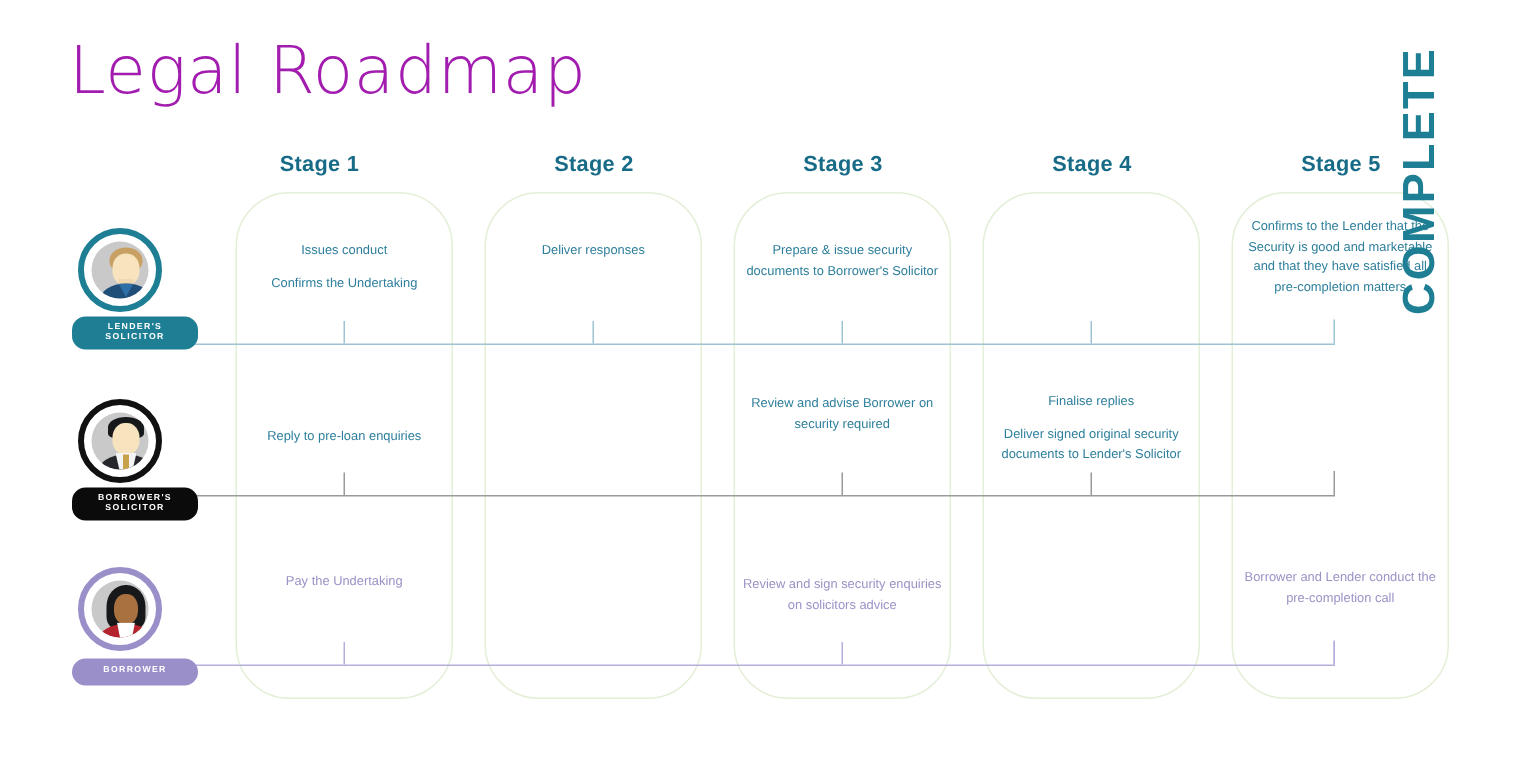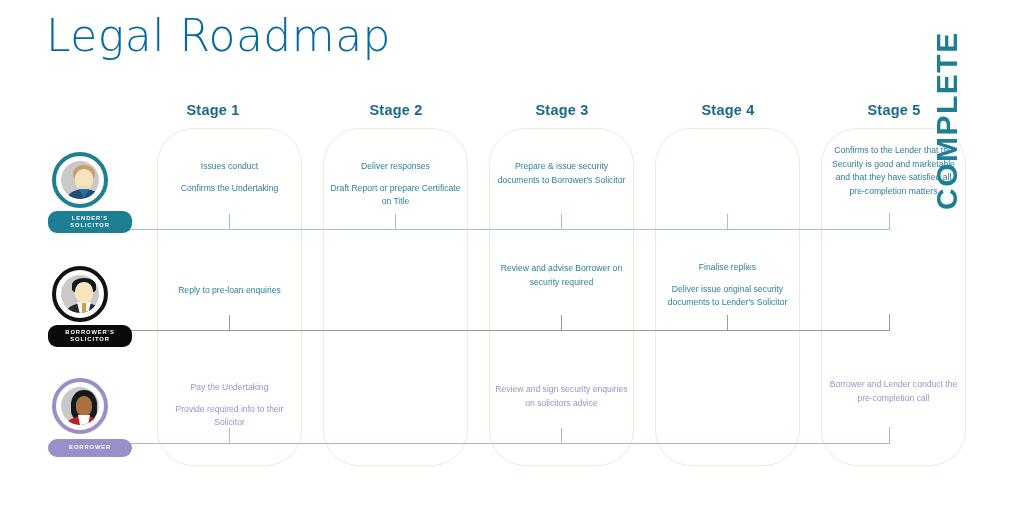--- a/index.html
+++ b/index.html
@@ -7,25 +7,25 @@
     width:1024px;height:507px;
     background:#ffffff;
     font-family:"Liberation Sans", sans-serif;
     overflow:hidden;
     position:relative;
   }
   .stage{position:absolute;}
 
   
   #page-title{
-    left:46px;top:10px;
+    left:46px;top:22px;
     font-size:44px;
     font-weight:300;
     letter-spacing:0.5px;
-    color:#0369a1;
+    color:#a21caf;
     font-family:"DejaVu Sans", sans-serif;
     white-space:nowrap;
   }
 
   
   .stage-label{
     top:102px;
     width:146px;
     text-align:center;
     font-size:14.5px;
@@ -214,46 +214,44 @@
 <div class="tick borrower" style="left:229px"></div>
 <div class="tick borrower" style="left:561px"></div>
 <div class="tick borrower" style="left:889px"></div>
 
 <div class="stage cell lender band-lender" style="left:157px">
   <p>Issues conduct</p>
   <p>Confirms the Undertaking</p>
 </div>
 <div class="stage cell lender band-lender" style="left:323px">
   <p>Deliver responses</p>
-  <p>Draft Report or prepare Certificate on Title</p>
 </div>
 <div class="stage cell lender band-lender" style="left:489px">
   <p>Prepare &amp; issue security documents to Borrower's Solicitor</p>
 </div>
 <div class="stage cell lender band-lender" style="left:655px"></div>
 <div class="stage cell lender" style="left:821px;top:144px">
   <p>Confirms to the Lender that the Security is good and marketable and that they have satisfied all pre-completion matters</p>
 </div>
 
 <div class="stage cell bsol" style="left:157px;top:284px">
   <p>Reply to pre-loan enquiries</p>
 </div>
 <div class="stage cell bsol band-bsol" style="left:323px"></div>
 <div class="stage cell bsol" style="left:489px;top:262px">
   <p>Review and advise Borrower on security required</p>
 </div>
 <div class="stage cell bsol" style="left:655px;top:261px">
   <p>Finalise replies</p>
-  <p>Deliver issue original security documents to Lender's Solicitor</p>
+  <p>Deliver signed original security documents to Lender's Solicitor</p>
 </div>
 <div class="stage cell bsol band-bsol" style="left:821px"></div>
 
 <div class="stage cell borrower band-borrower" style="left:157px">
   <p>Pay the Undertaking</p>
-  <p>Provide required info to their Solicitor</p>
 </div>
 <div class="stage cell borrower band-borrower" style="left:323px"></div>
 <div class="stage cell borrower" style="left:489px;top:383px">
   <p>Review and sign security enquiries on solicitors advice</p>
 </div>
 <div class="stage cell borrower band-borrower" style="left:655px"></div>
 <div class="stage cell borrower" style="left:821px;top:378px">
   <p>Borrower and Lender conduct the pre-completion call</p>
 </div>
 

